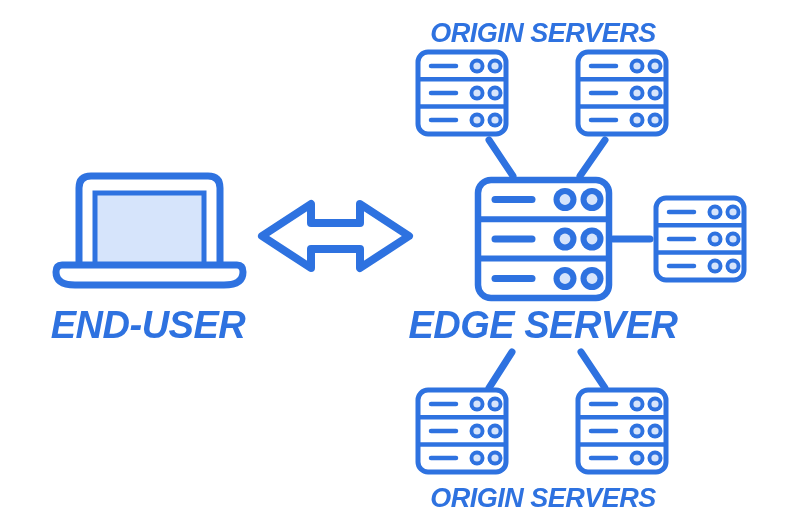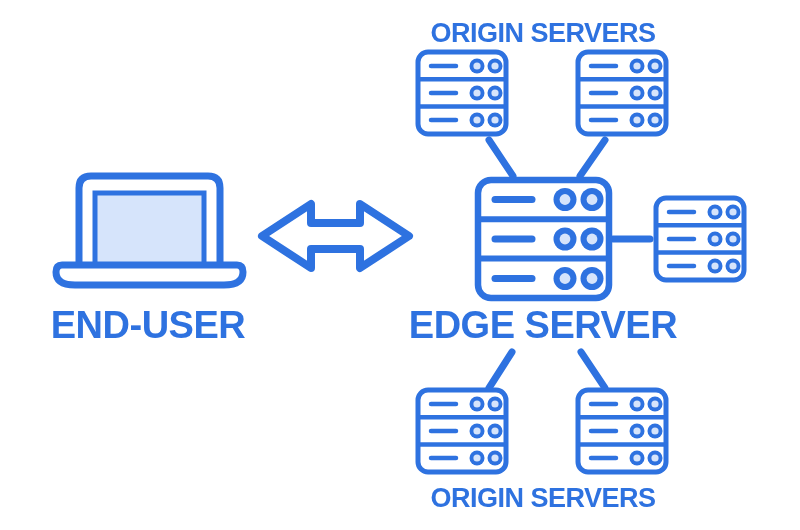--- a/index.html
+++ b/index.html
@@ -10,20 +10,21 @@
   }
   body {
     font-family: "Liberation Sans", sans-serif;
   }
   #diagram-root {
     position: relative;
     width: 756px;
     height: 530px;
     background: #ffffff;
     overflow: hidden;
+    font-style: italic;
   }
   #diagram-svg {
     display: block;
     width: 800px;
     height: 530px;
   }
   .diagram-label {
     font-family: "Liberation Sans", sans-serif;
     font-weight: bold;
     fill: #2E72E0;

